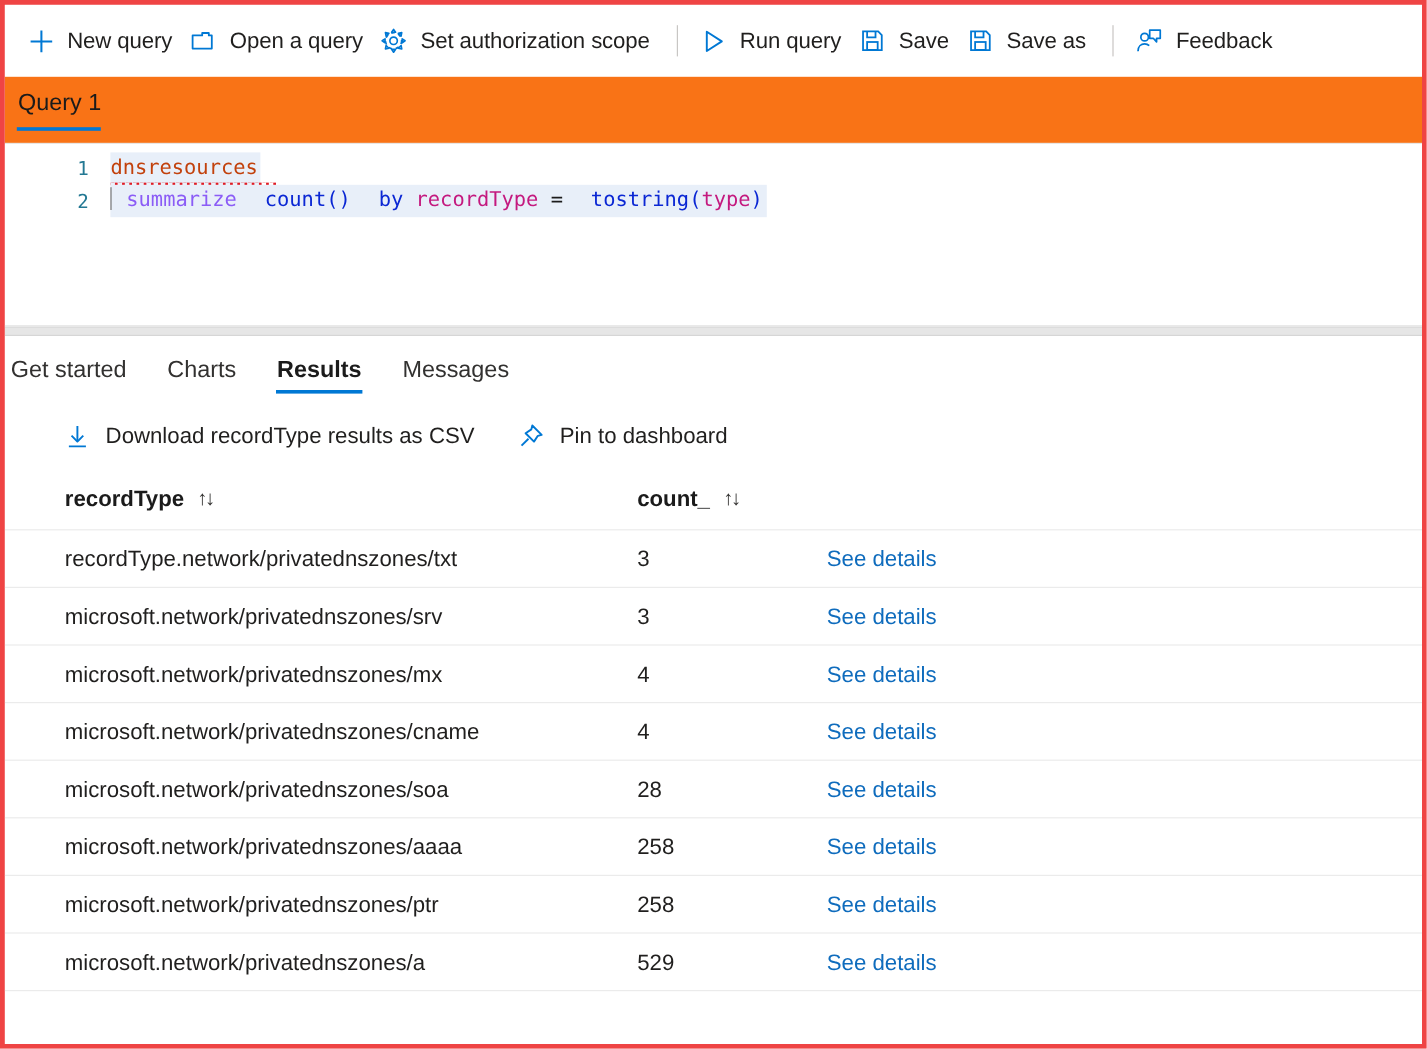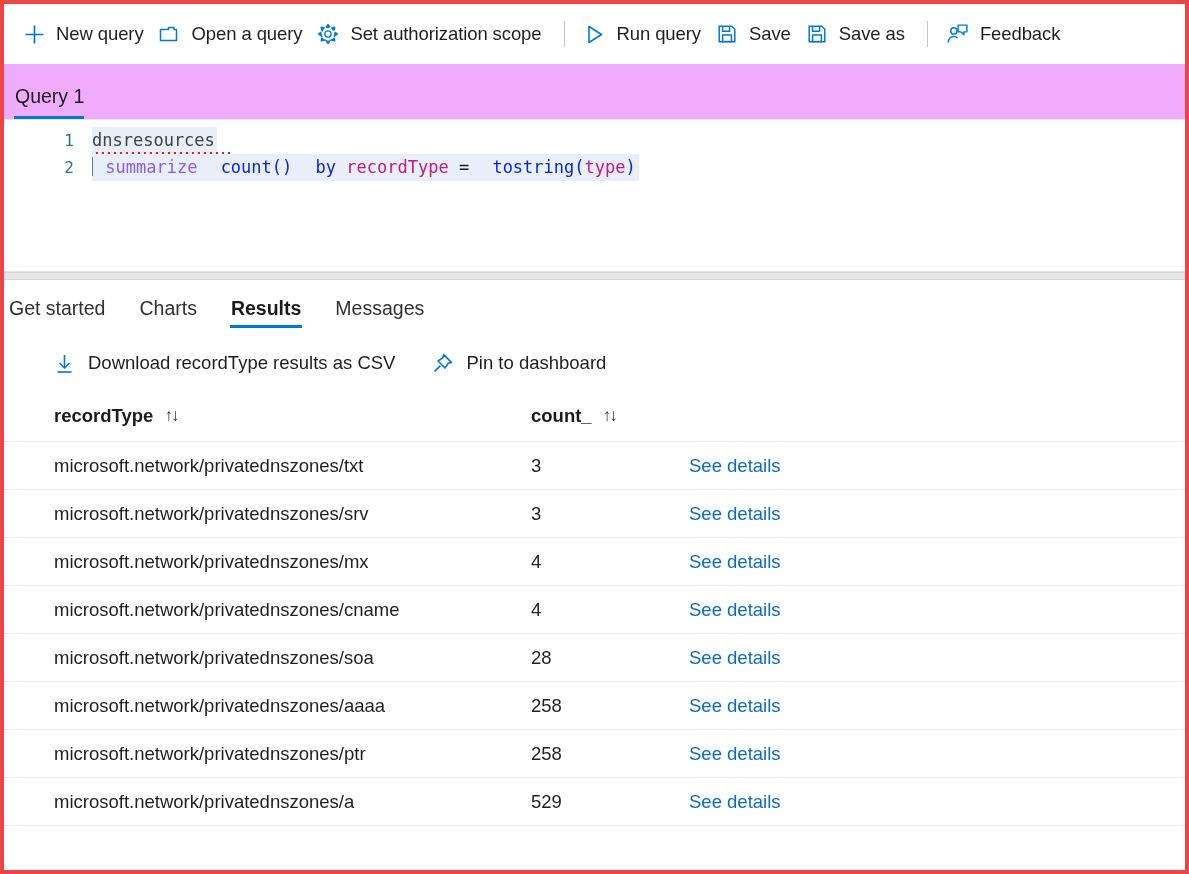--- a/index.html
+++ b/index.html
@@ -50,23 +50,23 @@
   .cmdsep {
     width: 1px; height: 26px;
     background: #c8c6c4;
     margin: 0 13px;
     flex: none;
   }
 
   
   .querystrip {
     height: 56px;
-    background: #f0abfc;
-    display: flex;
-    align-items: flex-end;
+    background: #f97316;
+    display: flex;
+    align-items: center;
     padding-left: 10px;
     border-bottom: 1px solid #e8e6e4;
   }
   .qtab {
     position: relative;
     padding: 0 8px 11px 1px;
     font-size: 19.5px;
     color: #1b1b1b;
     cursor: pointer;
   }
@@ -107,21 +107,21 @@
   }
   .code {
     position: relative;
     white-space: pre;
     line-height: 27px;
     background: #e8eff9;
   }
   .code.l1 { padding-right: 2px; }
   .code.l2 { padding-right: 3px; }
 
-  .tok-tbl  { color: #404040; }
+  .tok-tbl  { color: #c2410c; }
   .tok-kw   { color: #8b5cf6; }
   .tok-fn   { color: #0b27d4; margin-left: 13px; }
   .tok-op   { color: #1b1b1b; }
   .tok-var  { color: #c4197f; }
   .tok-paren{ color: #0b27d4; }
 
   
   .squig {
     position: absolute;
     left: 0; bottom: -3px;
@@ -408,21 +408,21 @@
           <span class="sortico">↑↓</span>
         </div>
         <div class="c-cnt">
           <span>count_</span>
           <span class="sortico">↑↓</span>
         </div>
         <div class="c-det"></div>
       </div>
 
       <div class="trow">
-        <div class="c-type">microsoft.network/privatednszones/txt</div>
+        <div class="c-type">recordType.network/privatednszones/txt</div>
         <div class="c-cnt">3</div>
         <div class="c-det"><span class="seedet">See details</span></div>
       </div>
 
       <div class="trow">
         <div class="c-type">microsoft.network/privatednszones/srv</div>
         <div class="c-cnt">3</div>
         <div class="c-det"><span class="seedet">See details</span></div>
       </div>
 

